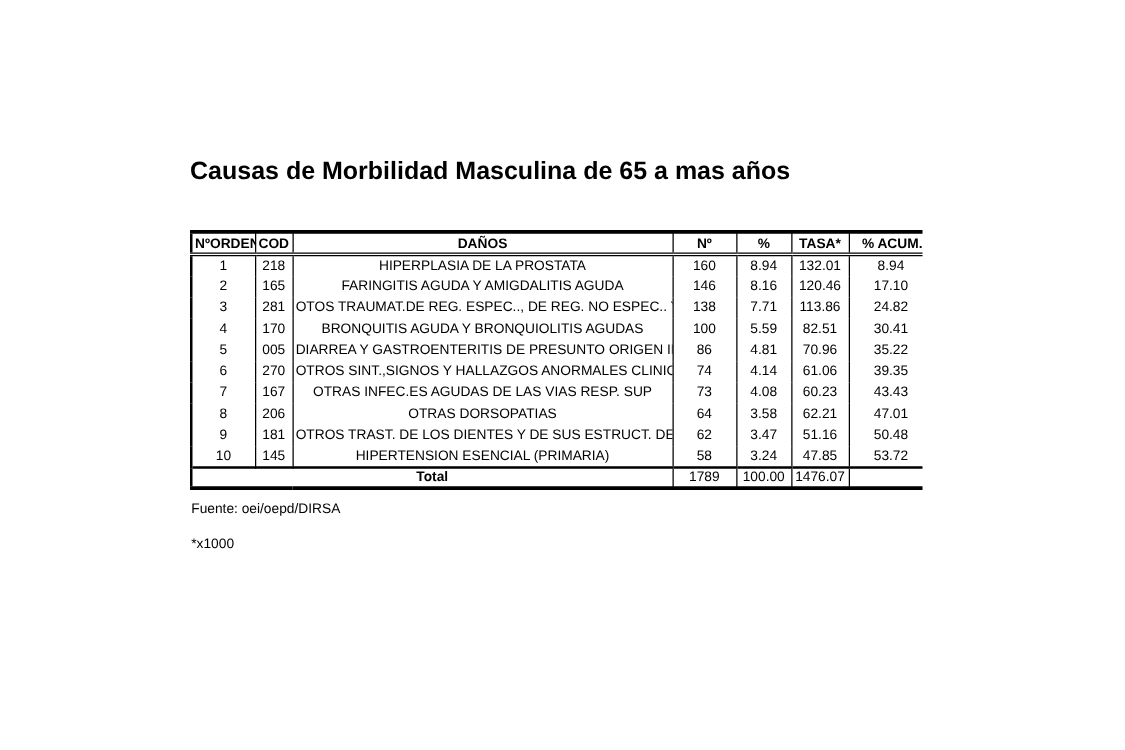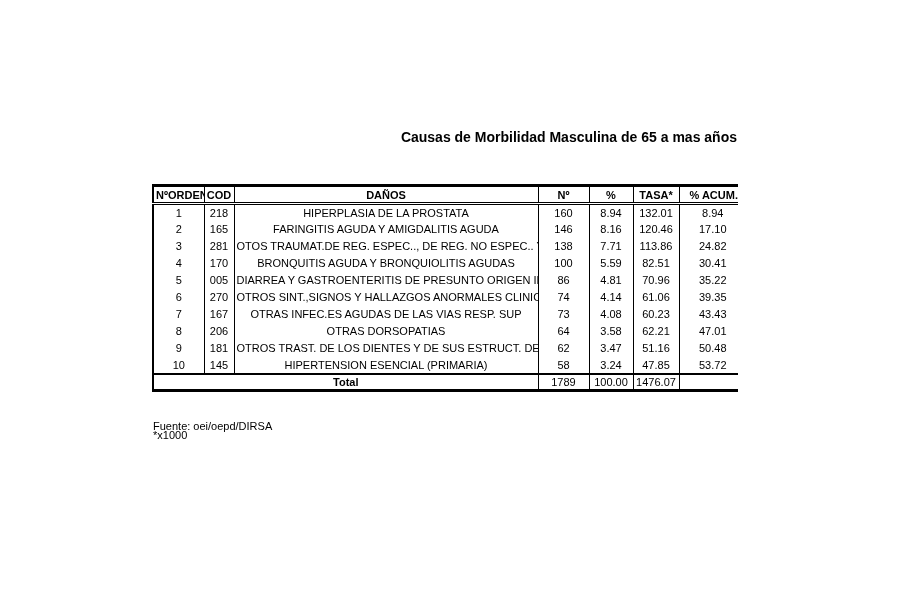--- a/index.html
+++ b/index.html
@@ -2,22 +2,22 @@
 <html><head>
 <meta charset="utf-8">
 <style>
   * { margin: 0; padding: 0; box-sizing: border-box; }
   html, body { width: 900px; height: 600px; background: #ffffff; overflow: hidden; }
   body { font-family: "Liberation Sans", sans-serif; color: #000; position: relative; }
 
   .doc-title {
     position: absolute;
     left: 152px; top: 126px; width: 585px;
-    text-align: right;
-    font-size: 14px; font-weight: bold; line-height: 22px;
+    text-align: left;
+    font-size: 20px; font-weight: bold; line-height: 22px;
     letter-spacing: 0px;
   }
 
   table.morb {
     position: absolute;
     left: 152px; top: 184px; width: 585px;
     border-collapse: collapse;
     table-layout: fixed;
     font-size: 11px;
     border-top: 3px solid #000;
@@ -50,21 +50,21 @@
     font-weight: normal;
   }
   tr.total-row td.total-label { font-weight: bold; text-align: center; margin-left: 19px; }
 
   .footer-note {
     position: absolute;
     left: 153px;
     font-size: 11px;
     line-height: 13px;
   }
-  .footer-source { top: 420px; }
+  .footer-source { top: 401px; }
   .footer-star { top: 429px; }
 </style>
 </head>
 <body>
 
 <div class="doc-title">
   <div>Causas de Morbilidad Masculina de 65 a mas años</div>
 </div>
 
 <table class="morb">

